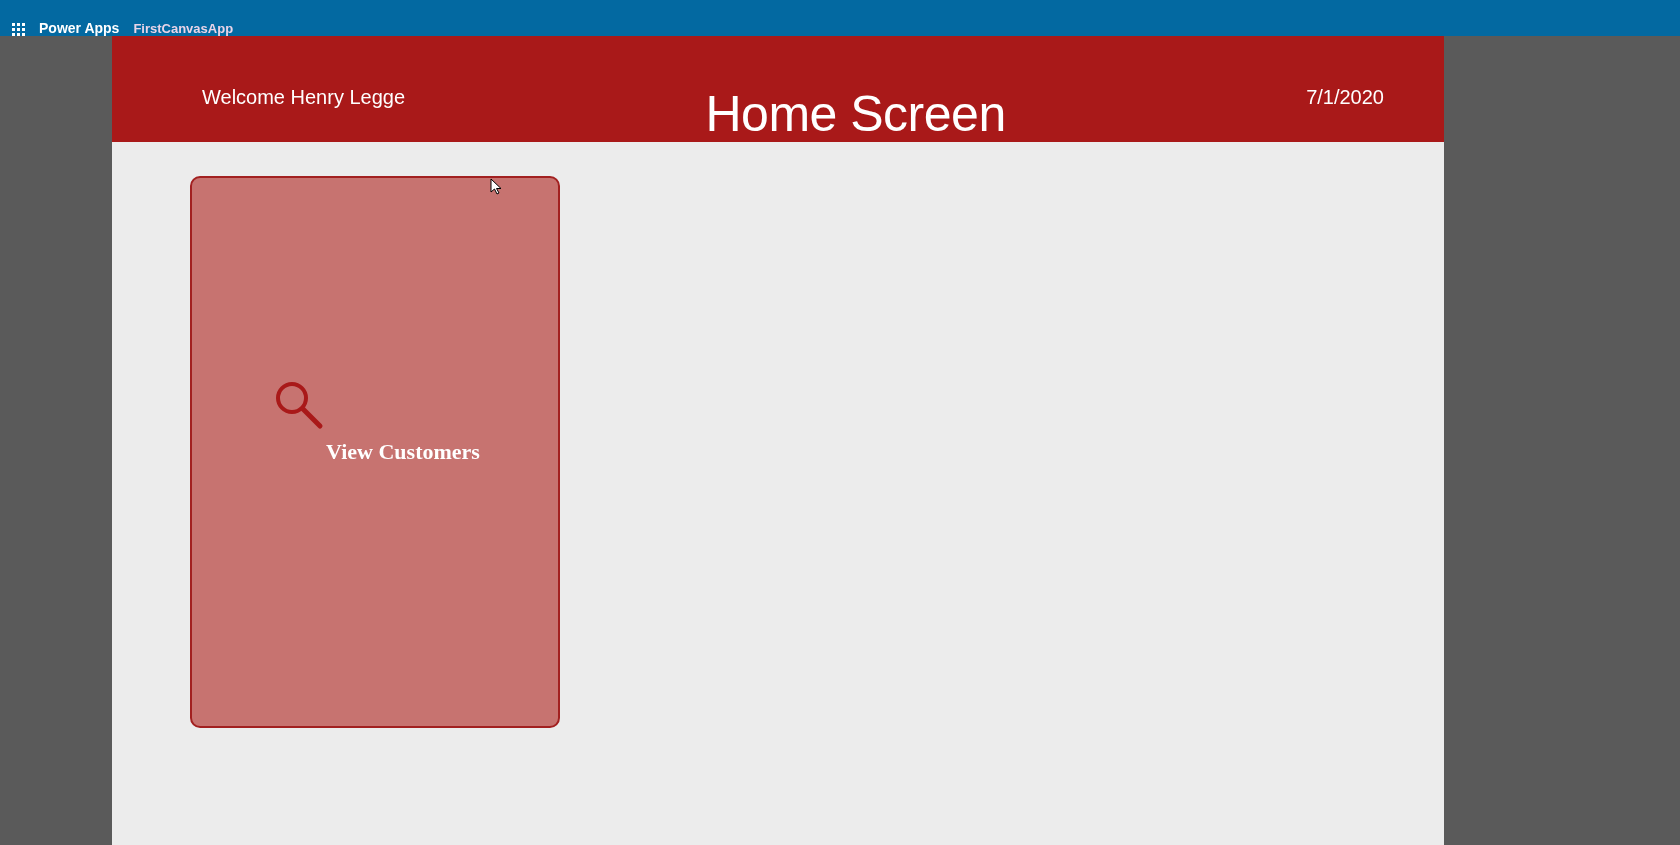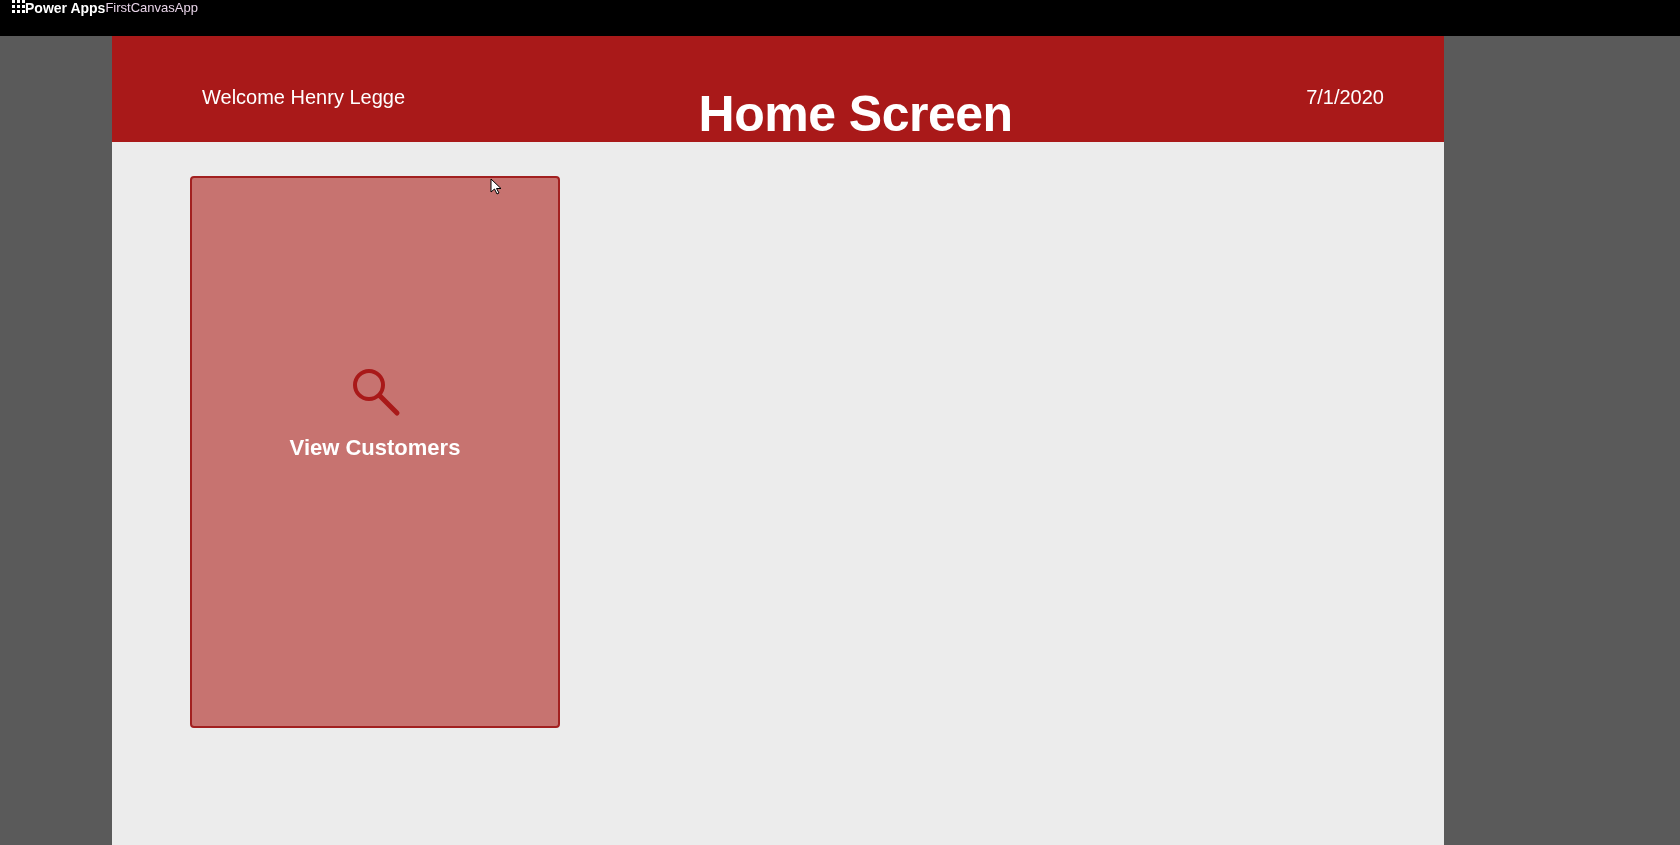--- a/index.html
+++ b/index.html
@@ -10,45 +10,46 @@
     body {
       font-family: "Segoe UI", Arial, sans-serif;
       background: #5a5a5a;
       width: 1680px;
       height: 845px;
       overflow: hidden;
     }
     .top-bar {
       width: 100%;
       height: 36px;
-      background: #000000;
+      background: #0369a1;
       display: flex;
-      align-items: flex-start;
+      align-items: flex-end;
       padding: 0 12px;
       color: #fff;
+      gap: 14px;
     }
     .waffle-icon {
       display: grid;
       grid-template-columns: repeat(3, 3px);
       grid-template-rows: repeat(3, 3px);
       gap: 2px;
       cursor: pointer;
     }
     .waffle-icon span {
       width: 3px;
       height: 3px;
       background: #fff;
     }
     .brand {
       font-size: 14px;
       font-weight: 600;
     }
     .app-name {
       font-size: 13px;
-      font-weight: 400;
+      font-weight: 700;
       color: #e8d4e8;
     }
     .app-stage {
       position: absolute;
       top: 36px;
       left: 112px;
       width: 1332px;
       height: 809px;
       background: #ececec;
     }
@@ -61,45 +62,45 @@
       justify-content: space-between;
       padding: 16px 60px 0 90px;
       color: #fff;
     }
     .welcome {
       font-size: 20px;
       font-weight: 400;
     }
     .screen-title {
       font-size: 50px;
-      font-weight: 700;
+      font-weight: 400;
       letter-spacing: -0.5px;
       margin-top: 34px;
     }
     .date {
       font-size: 20px;
       font-weight: 400;
     }
     .tiles-area {
       width: 100%;
       padding: 34px 66px 0 78px;
       display: flex;
       gap: 41px;
     }
     .tile {
       width: 370px;
       height: 552px;
       background: #d98380;
       border: 2px solid #a22020;
-      border-radius: 4px;
+      border-radius: 10px;
       display: flex;
-      flex-direction: column;
       align-items: center;
       justify-content: center;
       cursor: pointer;
+      font-family: Liberation Serif, serif;
     }
     .tile.hover {
       background: #c77370;
     }
     .tile-icon {
       margin-bottom: 12px;
       margin-top: -80px;
     }
     .tile-label {
       color: #fff;

